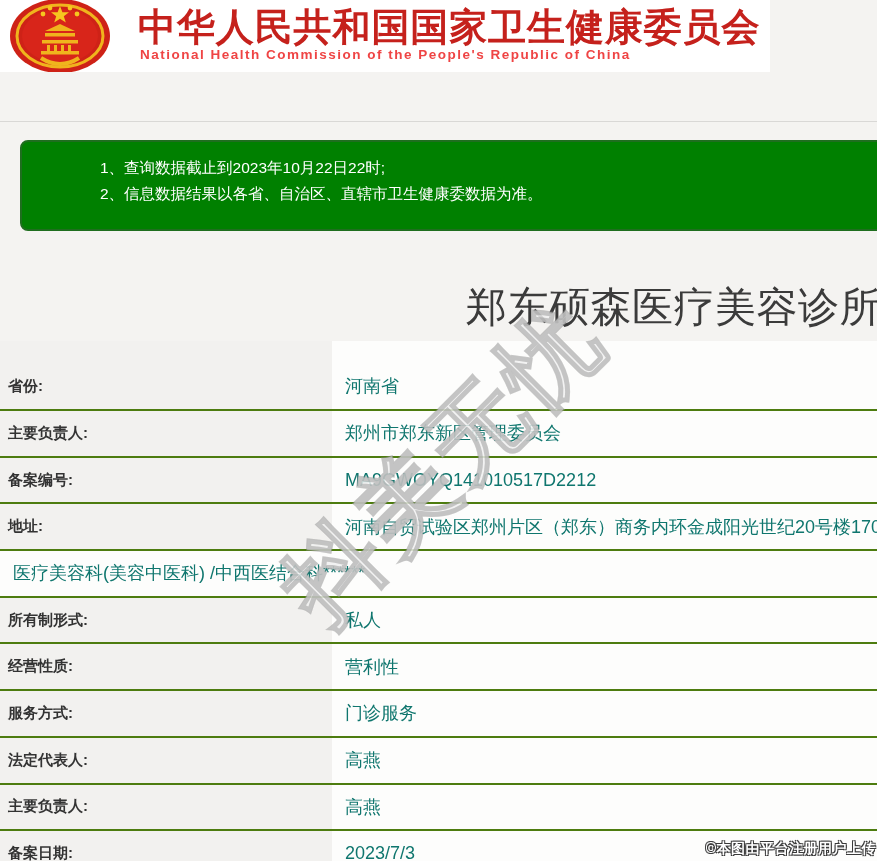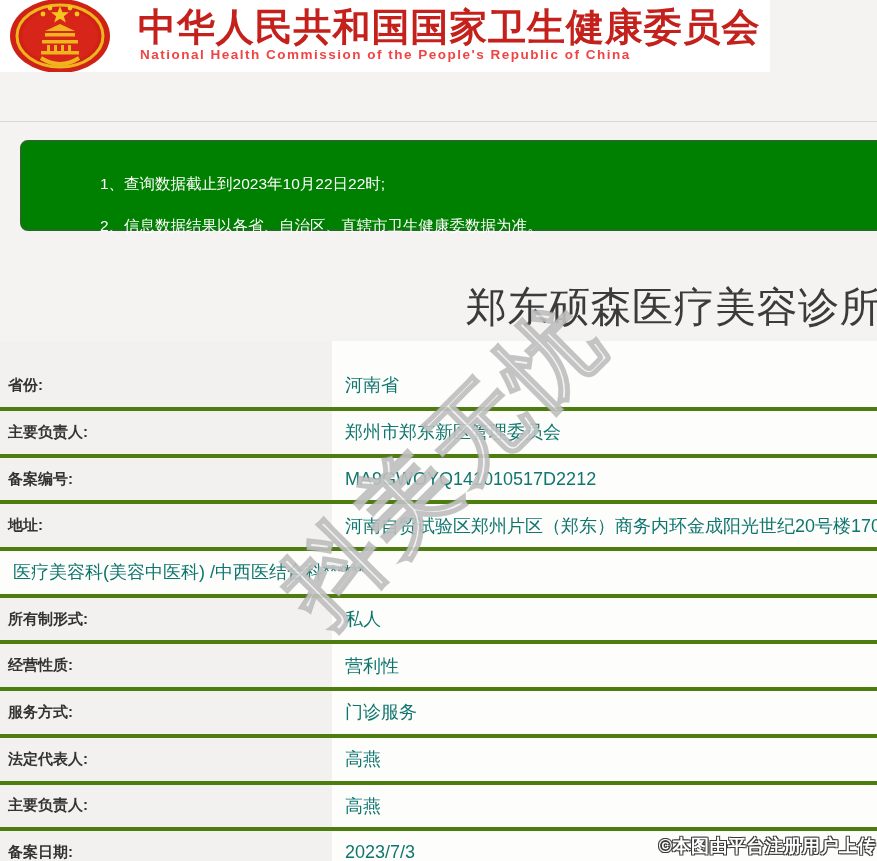--- a/index.html
+++ b/index.html
@@ -27,35 +27,35 @@
     position:absolute; top:121px; left:0; width:877px; height:1px; background:#d9d8d6;
   }
   
   .notice {
     position:absolute; left:20px; top:140px; width:860px; height:91px;
     box-sizing:border-box;
     background:#008000; border:2px solid #1f6e1f;
     border-radius:8px 0 0 8px;
     color:#ffffff; padding:13px 0 0 78px; font-size:15.5px;
   }
-  .notice-line { line-height:26px; white-space:nowrap;margin-top:16px; }
+  .notice-line { line-height:26px; white-space:nowrap; }
   
   .section-rule {
     position:absolute; top:341px; left:0; width:877px; height:1px; background:#e8e7e5;
   }
   .inst-name {
     position:absolute; left:458px; top:272px; margin:8px;
     font-size:41px; font-weight:500; color:#3b3b3b;
     letter-spacing:0.5px; white-space:nowrap;
   }
   
   .info-table { position:absolute; top:341px; left:0; width:877px; }
   .info-row {
     display:flex; height:46.7px; box-sizing:border-box;
-    border-bottom:4px solid #4d7c0f;
+    border-bottom:2px solid #4d7c0f;
   }
   .info-row.first { height:70px; }
   .info-row.first .cell { padding-top:22px; }
   .cell { display:flex; align-items:center; box-sizing:border-box; }
   .cell.label {
     width:332px; background:#f2f1ef; padding-left:8px;
     font-weight:bold; font-size:15px; color:#333;
   }
   .cell.value {
     flex:1; background:#fdfdfc; padding-left:13px;
@@ -66,21 +66,21 @@
     position:absolute; left:120px; top:400px; width:650px; text-align:center;
     transform:rotate(-45deg);
     font-size:95px; font-weight:bold; letter-spacing:6px;
     color:rgba(255,255,255,0.72);
     -webkit-text-stroke:2px rgba(150,150,150,0.5);
     text-shadow:0 0 1px rgba(140,140,140,0.4);
     z-index:5; pointer-events:none; white-space:nowrap;
   }
   .wm-credit {
     position:absolute; right:1px; bottom:3px; z-index:6;
-    font-size:18px; font-weight:bold; color:#fff; letter-spacing:0.5px;
+    font-size:14px; font-weight:bold; color:#fff; letter-spacing:0.5px;
     text-shadow:-1px -1px 0 #3a3a3a, 1px -1px 0 #3a3a3a,
                 -1px 1px 0 #3a3a3a, 1px 1px 0 #3a3a3a;
     white-space:nowrap;
   }
 </style>
 </head>
 <body>
 
 <div class="page">
 

